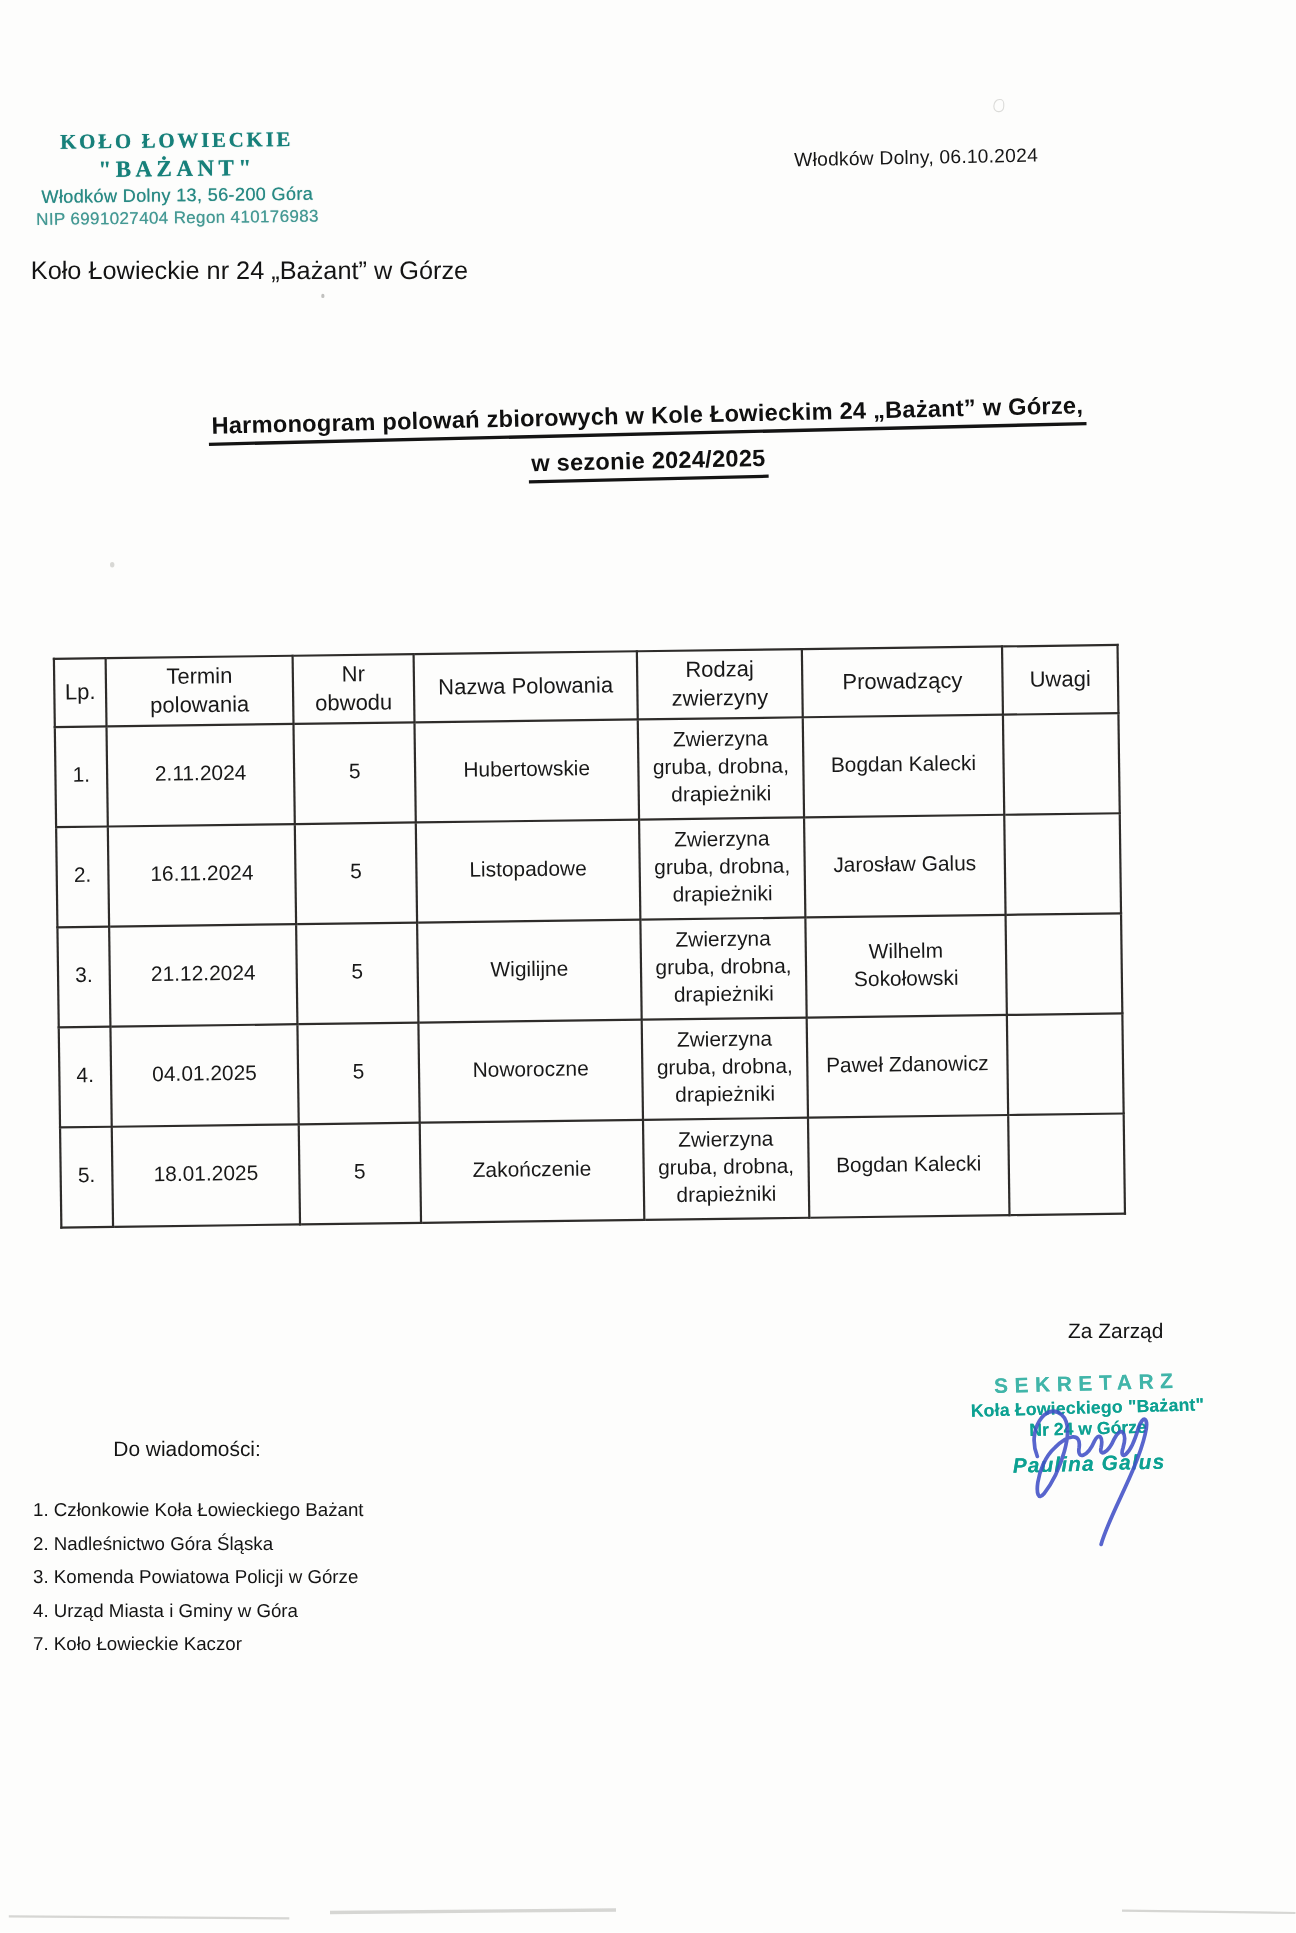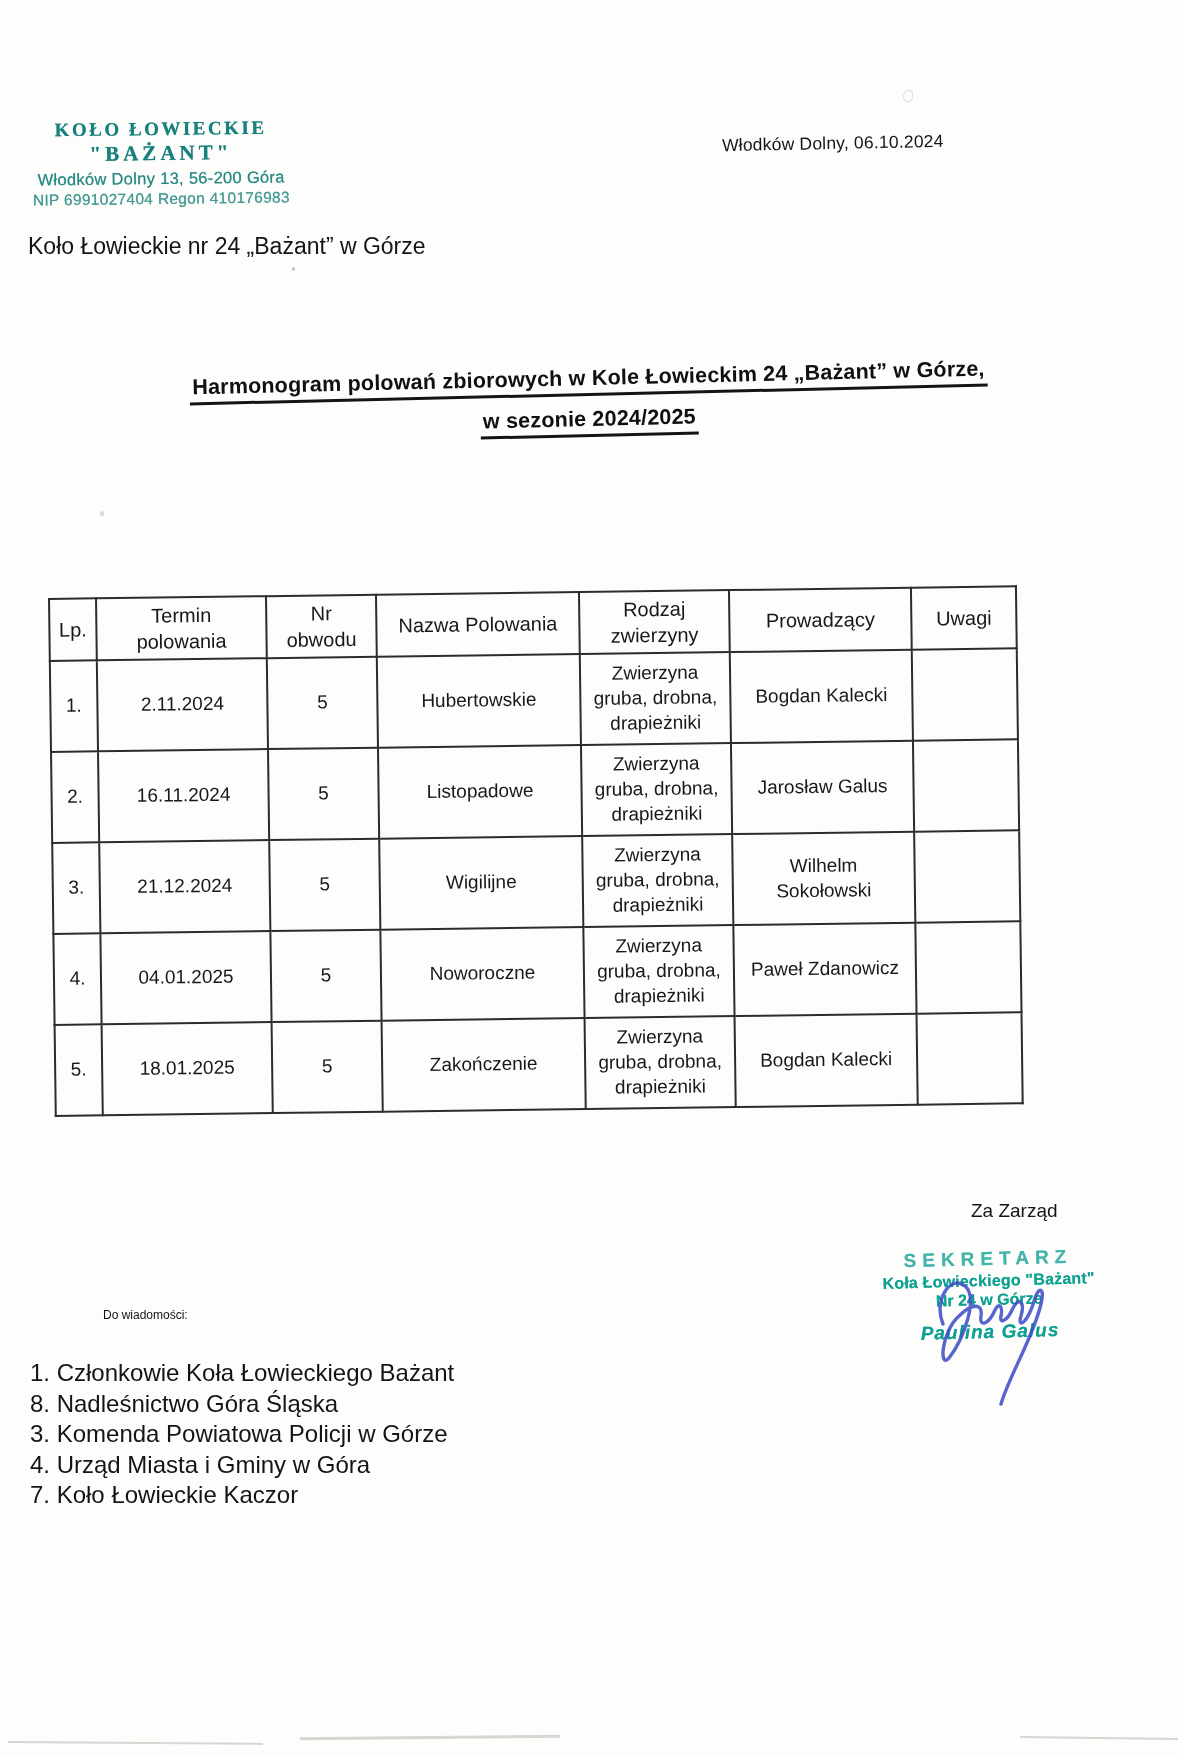--- a/index.html
+++ b/index.html
@@ -80,22 +80,22 @@
     color:#0da192;transform:rotate(-1.6deg);
     text-shadow:0 0 0.6px rgba(13,161,146,.75);
   }
   .stamp-secretary .s1{font-size:19px;font-weight:700;letter-spacing:6px;opacity:.78;}
   .stamp-secretary .s2{font-size:16px;font-weight:700;margin-top:2px;letter-spacing:.2px;}
   .stamp-secretary .s3{font-size:16px;font-weight:700;margin-top:1px;}
   .stamp-secretary .s4{font-size:19px;font-weight:700;font-style:italic;margin-top:12px;letter-spacing:1px;}
   .signature-svg{position:absolute;left:905px;top:1258px;}
 
   
-  .dist-heading{position:absolute;left:103px;top:1308px;font-size:12px;color:#141414;}
-  .dist-list{position:absolute;left:30px;top:1358px;font-size:24px;color:#141414;line-height:30.5px;}
+  .dist-heading{position:absolute;left:103px;top:1308px;font-size:19px;color:#141414;}
+  .dist-list{position:absolute;left:30px;top:1358px;font-size:17px;color:#141414;line-height:30.5px;}
 
   
   .scanline{position:absolute;border-top:2px solid rgba(150,150,144,.38);}
   .scanline.a{left:8px;top:1742px;width:255px;transform:rotate(.4deg);}
   .scanline.b{left:300px;top:1736px;width:260px;transform:rotate(-.5deg);border-top-width:3px;}
   .scanline.c{left:1020px;top:1737px;width:158px;transform:rotate(.8deg);}
   .smudge-top{position:absolute;left:903px;top:90px;width:8px;height:10px;border:1px solid rgba(170,170,165,.4);border-radius:60% 40% 50% 50%;}
 </style>
 </head>
 <body>
@@ -206,21 +206,21 @@
   <svg class="signature-svg" width="170" height="150" viewBox="0 0 170 150">
     <path d="M38 66 C 28 42, 46 16, 60 28 C 74 40, 58 82, 44 100 C 34 112, 36 74, 54 58
              C 66 46, 78 44, 76 58 C 74 70, 84 66, 90 52 C 94 44, 98 48, 96 58
              C 94 66, 102 64, 108 50 C 114 38, 120 44, 116 58 C 112 70, 122 68, 130 40
              C 134 28, 140 30, 136 46 C 128 80, 104 118, 96 146" stroke="#4150c6" stroke-width="3.4" fill="none" stroke-linecap="round" opacity="0.88"></path>
   </svg>
 
   <div class="dist-heading">Do wiadomości:</div>
   <div class="dist-list">
     <div>1. Członkowie Koła Łowieckiego Bażant</div>
-    <div>8. Nadleśnictwo Góra Śląska</div>
+    <div>2. Nadleśnictwo Góra Śląska</div>
     <div>3. Komenda Powiatowa Policji w Górze</div>
     <div>4. Urząd Miasta i Gminy w Góra</div>
     <div>7. Koło Łowieckie Kaczor</div>
   </div>
 
   <div class="scanline a"></div>
   <div class="scanline b"></div>
   <div class="scanline c"></div>
 
 </div>

